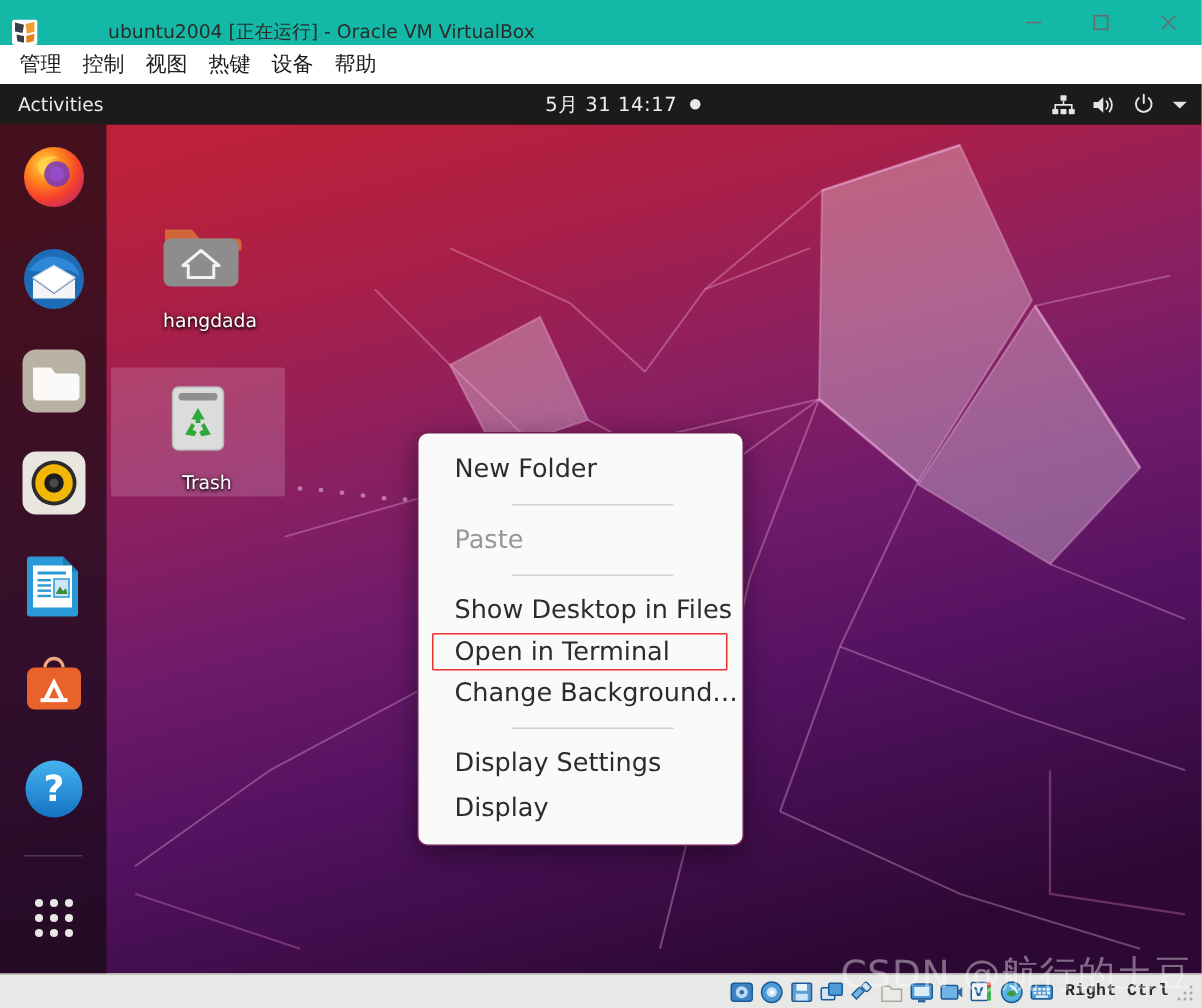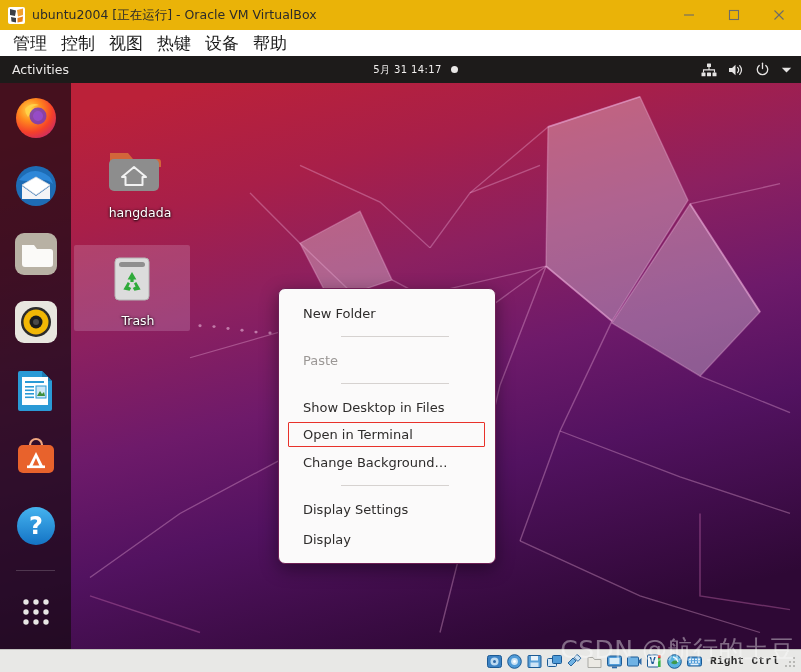--- a/index.html
+++ b/index.html
@@ -11,24 +11,25 @@
   }
 
   
   #vbox-window {
     position: absolute; inset: 0;
     background: #ffffff;
     display: flex; flex-direction: column;
   }
   #vbox-titlebar {
     height: 30px; flex: 0 0 30px;
-    display: flex; align-items: center;
-    background: #eab308;
+    display: flex; align-items: flex-end;
+    background: #14b8a6;
     padding-left: 8px;
     position: relative;
+    gap: 40px;
   }
   #vbox-appicon {
     width: 17px; height: 17px; flex: 0 0 17px;
     margin-right: 7px;
     position: relative;
   }
   #vbox-titletext {
     font-size: 12.5px; color: #2b2b2b;
     white-space: nowrap;
     font-family: "DejaVu Sans", "Liberation Sans", sans-serif;
@@ -43,21 +44,21 @@
   }
   .wc-btn svg { display: block; }
 
   #vbox-menubar {
     height: 26px; flex: 0 0 26px;
     display: flex; align-items: center;
     background: #ffffff;
     padding-left: 6px;
   }
   .vb-menu-item {
-    font-size: 17px; color: #1b1b1b;
+    font-size: 14px; color: #1b1b1b;
     padding: 2px 7px;
     font-family: "DejaVu Sans", "Liberation Sans", sans-serif;
     white-space: nowrap;
   }
 
   
   #guest-screen {
     flex: 1 1 auto;
     position: relative;
     overflow: hidden;
@@ -80,21 +81,21 @@
     font-size: 12.5px; color: #ebe9e8;
     font-family: "DejaVu Sans", "Liberation Sans", sans-serif;
   }
   #gnome-clock {
     position: absolute; left: 0; right: 0;
     display: flex; align-items: center; justify-content: center;
     gap: 9px; pointer-events: none;
   }
   #gnome-clock > * { pointer-events: auto; }
   #clock-text {
-    font-size: 10px; color: #f0eeed;
+    font-size: 13px; color: #f0eeed;
     letter-spacing: 0.4px;
     font-family: "DejaVu Sans", "Liberation Sans", sans-serif;
     margin-left: 30px;
   }
   #clock-dot {
     width: 7px; height: 7px; border-radius: 50%;
     background: #e9e7e6; display: block;
   }
   #gnome-status {
     position: absolute; right: 9px;
@@ -178,21 +179,21 @@
     border: 1px solid #6f1f55;
     border-radius: 7px;
     box-shadow: 0 5px 18px rgba(0,0,0,0.42);
     padding: 9px 0 9px 0;
     z-index: 50;
   }
   .ctx-item {
     height: 30px;
     display: flex; align-items: center;
     padding-left: 24px;
-    font-size: 13px;
+    font-size: 17px;
     color: #2e2c2b;
     font-family: "DejaVu Sans", "Liberation Sans", sans-serif;
     white-space: nowrap;
   }
   .ctx-item.disabled { color: #9b9795; }
   .ctx-sep {
     height: 1px; margin: 8px 46px 8px 62px;
     background: #d6d2d0;
   }
   .ctx-item.highlight-box {

